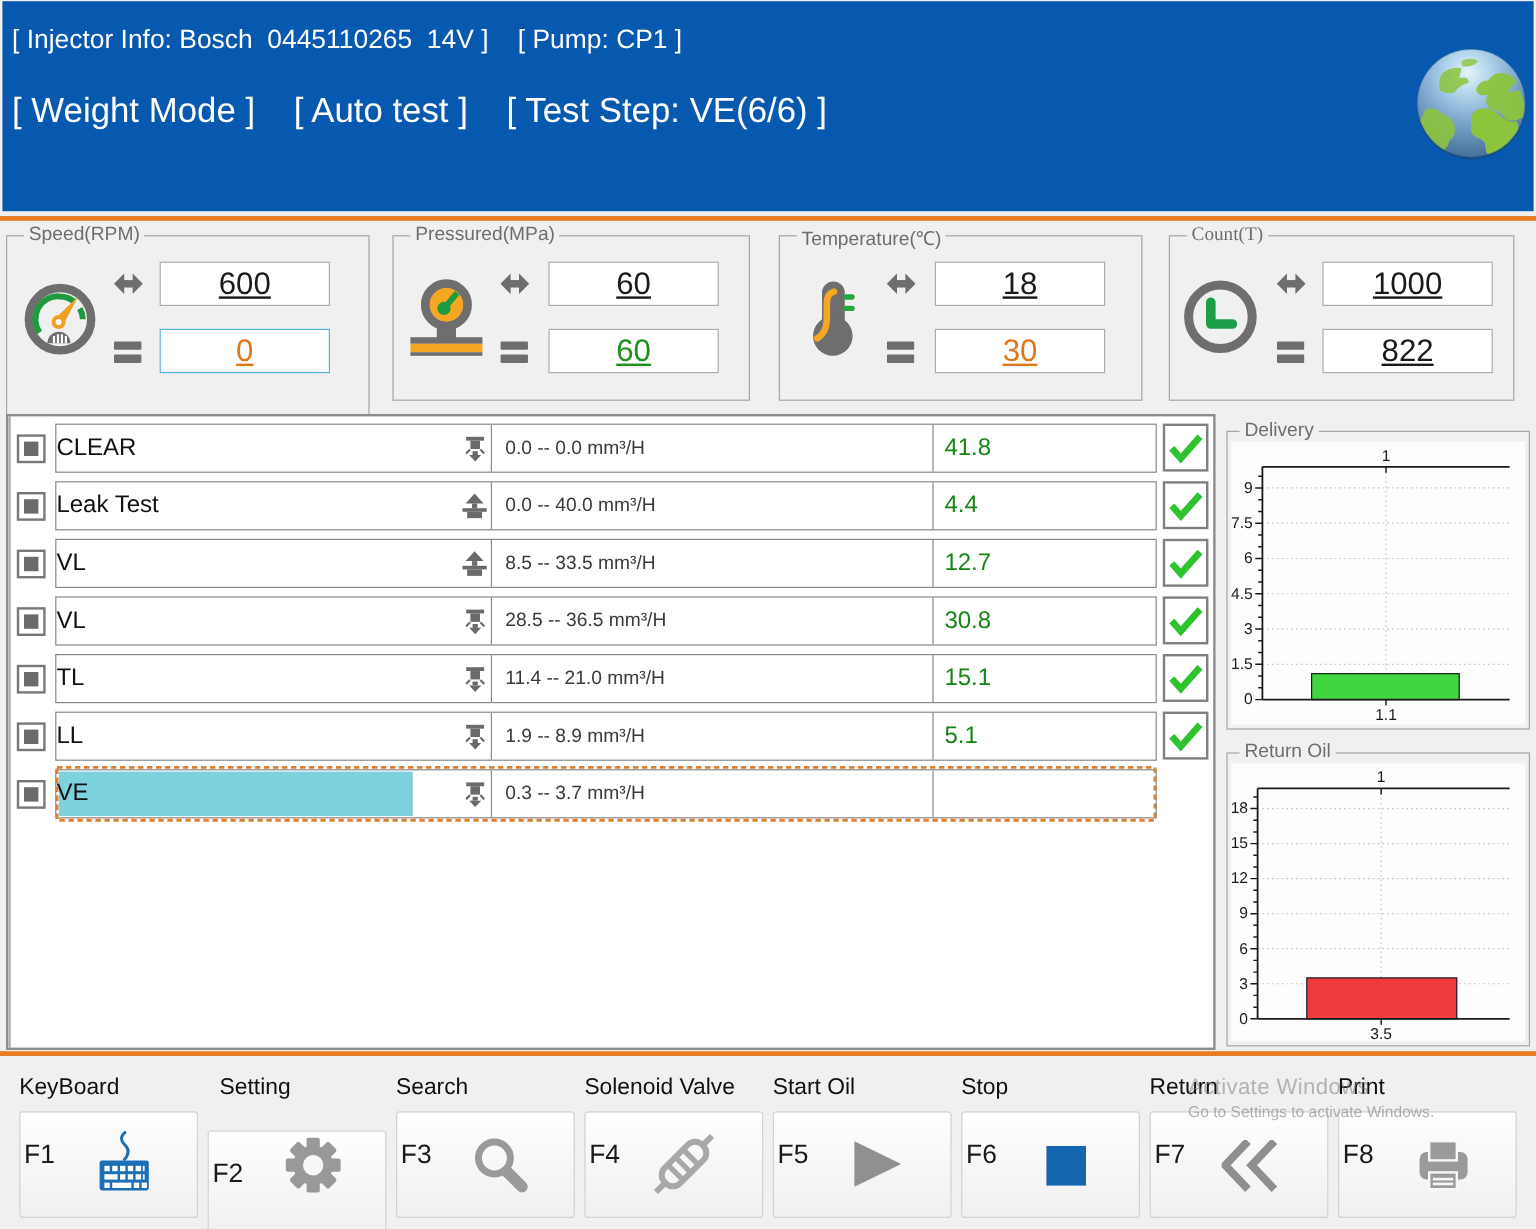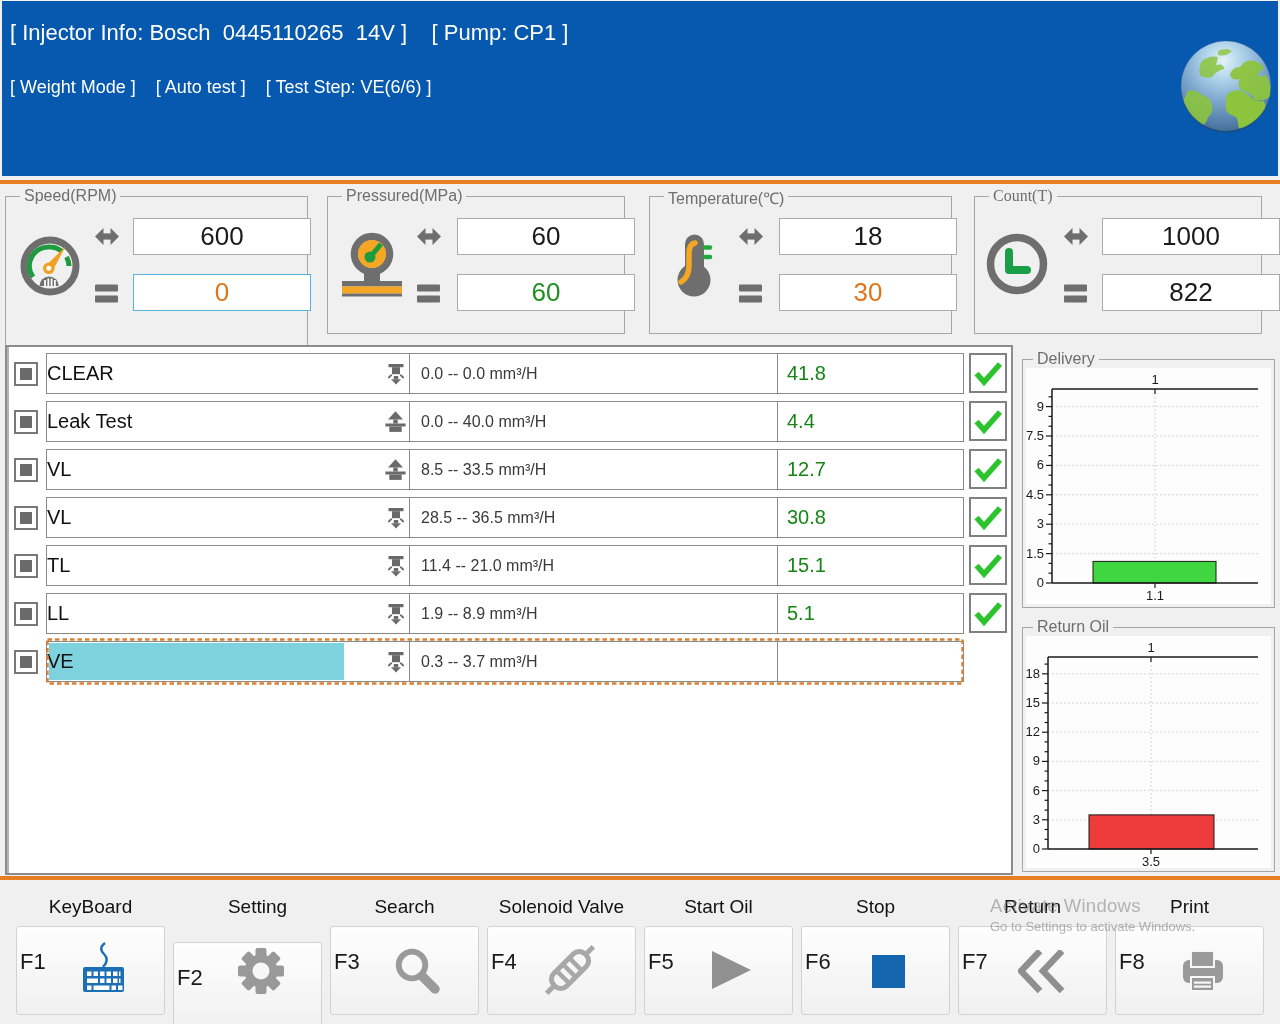--- a/index.html
+++ b/index.html
@@ -2,37 +2,37 @@
 <html><head>
 <meta charset="utf-8">
 <style>
 * { margin:0; padding:0; box-sizing:border-box; }
 html,body { width:1280px; height:1024px; background:#f0f0f0; font-family:"Liberation Sans",sans-serif; overflow:hidden; }
 #page { position:relative; width:1280px; height:1024px; background:#f0f0f0; }
 .abs { position:absolute; }
 
 #hdr { left:2px; top:1px; width:1276px; height:175px; background:#0659ae; }
 #hdr .l1 { position:absolute; left:8px; top:19px; color:#fff; font-size:22px; }
-#hdr .l2 { position:absolute; left:8px; top:76px; color:#fff; font-size:18px; }
+#hdr .l2 { position:absolute; left:8px; top:76px; color:#fff; font-size:29px; }
 .oline { left:0; width:1280px; height:4px; background:#e87d22; }
 
 .gbox { border:1px solid #a6a6a6; }
 .gtitle { position:absolute; top:-10px; font-size:16px; color:#6e6e6e; background:#f0f0f0; padding:0 4px; white-space:nowrap; }
-.ibox { position:absolute; width:178px; height:37px; background:#fff; border:1px solid #ababab; font-size:26px; text-align:center; line-height:35px; color:#1a1a1a; }
+.ibox { position:absolute; width:142px; height:37px; background:#fff; border:1px solid #ababab; font-size:26px; text-align:center; line-height:35px; color:#1a1a1a;text-decoration:underline; }
 
 .rowrect { position:absolute; left:46px; width:918px; height:41px; background:#fff; border:1px solid #8a8a8a; }
 .sep { position:absolute; top:0; width:1px; height:39px; background:#8a8a8a; }
 .rname { position:absolute; left:0px; top:0; font-size:20px; color:#111; line-height:39px; }
 .rrange { position:absolute; left:374px; top:0; font-size:16px; color:#3a3a3a; line-height:39px; }
 .rval { position:absolute; left:740px; top:0; font-size:20px; color:#168516; line-height:39px; }
 .ckbox { position:absolute; left:14px; width:24px; height:24px; background:#fff; border:2px solid #787878; }
 .ckbox i { position:absolute; left:4px; top:4px; width:12px; height:12px; background:#6a6a6a; }
 .okbox { position:absolute; left:969px; width:38px; height:40px; background:#fff; border:2px solid #808080; }
 
-.blabel { position:absolute; top:896px; width:149px; text-align:center; font-size:19px; color:#111; }
+.blabel { position:absolute; top:896px; width:149px; text-align:left; font-size:19px; color:#111; }
 .fbtn { position:absolute; top:926px; width:149px; height:89px; background:linear-gradient(#fefefe,#f0f0f0); border:1px solid #d2d2d2; border-radius:3px; }
 .fkey { position:absolute; left:3px; top:22px; font-size:22px; color:#1a1a1a; }
 .wm1 { position:absolute; left:990px; top:895px; font-size:18.5px; color:rgba(128,128,128,0.55); letter-spacing:0.3px; }
 .wm2 { position:absolute; left:990px; top:919px; font-size:13px; color:rgba(128,128,128,0.6); }
 </style>
 </head>
 <body>
 <div id="page">
 <div class="abs" id="hdr">
   <div class="l1">[ Injector Info: Bosch&nbsp; 0445110265&nbsp; 14V ]&nbsp;&nbsp;&nbsp; [ Pump: CP1 ]</div>

